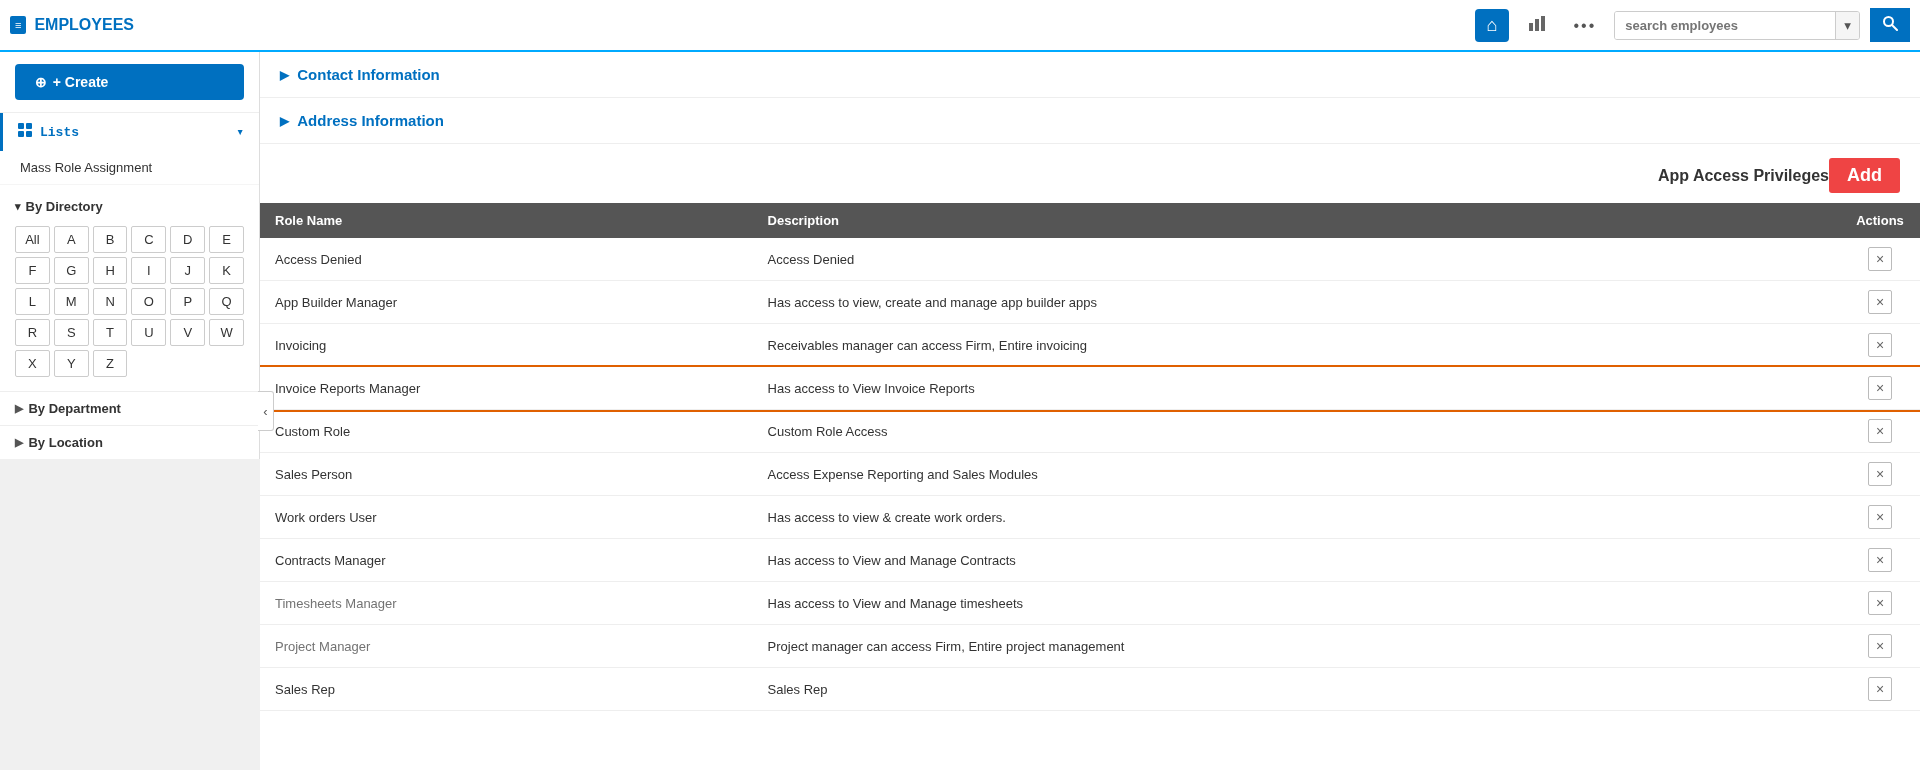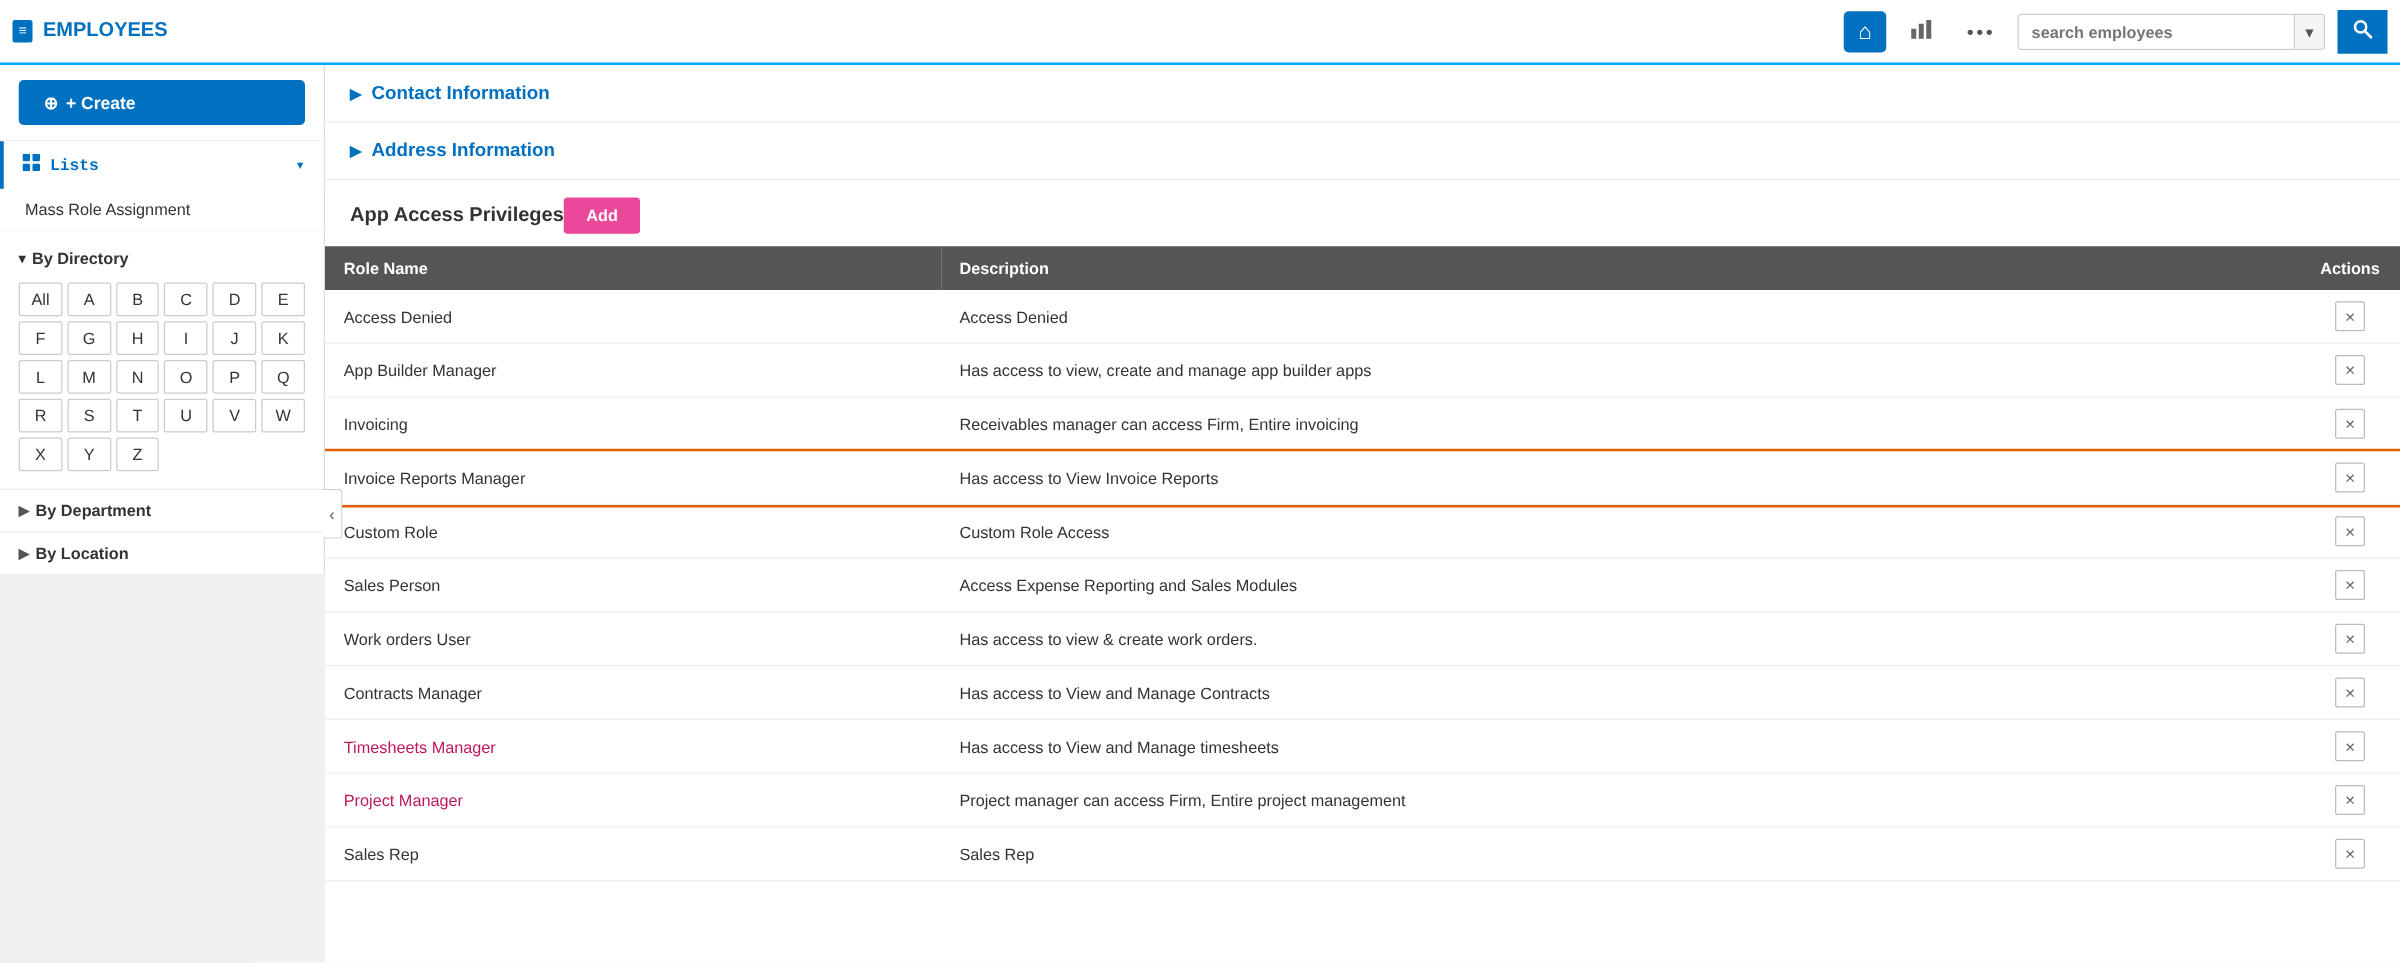--- a/index.html
+++ b/index.html
@@ -219,36 +219,36 @@
       color: #0070c0;
       font-size: 15px;
       font-weight: bold;
     }
     .section-header .chevron { margin-right: 8px; font-size: 12px; }
 
     
     .privileges-header {
       display: flex;
       align-items: center;
-      justify-content: flex-start;
+      justify-content: flex-end;
       padding: 14px 20px 10px 20px;
     }
     .privileges-title {
       font-size: 16px;
       font-weight: bold;
       color: #333;
     }
     .add-btn {
-      background: #ec4899;
+      background: #ef4444;
       color: #fff;
       border: none;
       border-radius: 3px;
       padding: 7px 18px;
       cursor: pointer;
-      font-size: 13px;
+      font-size: 18px;
       font-weight: bold;
     }
 
     
     .roles-table {
       width: 100%;
       border-collapse: collapse;
     }
     .roles-table th {
       background: #555;
@@ -284,21 +284,21 @@
       justify-content: center;
       border-radius: 2px;
     }
     .highlighted-row td {
       background: #fff;
     }
     .highlighted-row {
       outline: 2px solid #e06000;
     }
     .role-link {
-      color: #be185d;
+      color: #737373;
       cursor: pointer;
       text-decoration: none;
     }
 
     
     .sidebar-wrapper {
       position: relative;
     }
   </style>
 </head>

